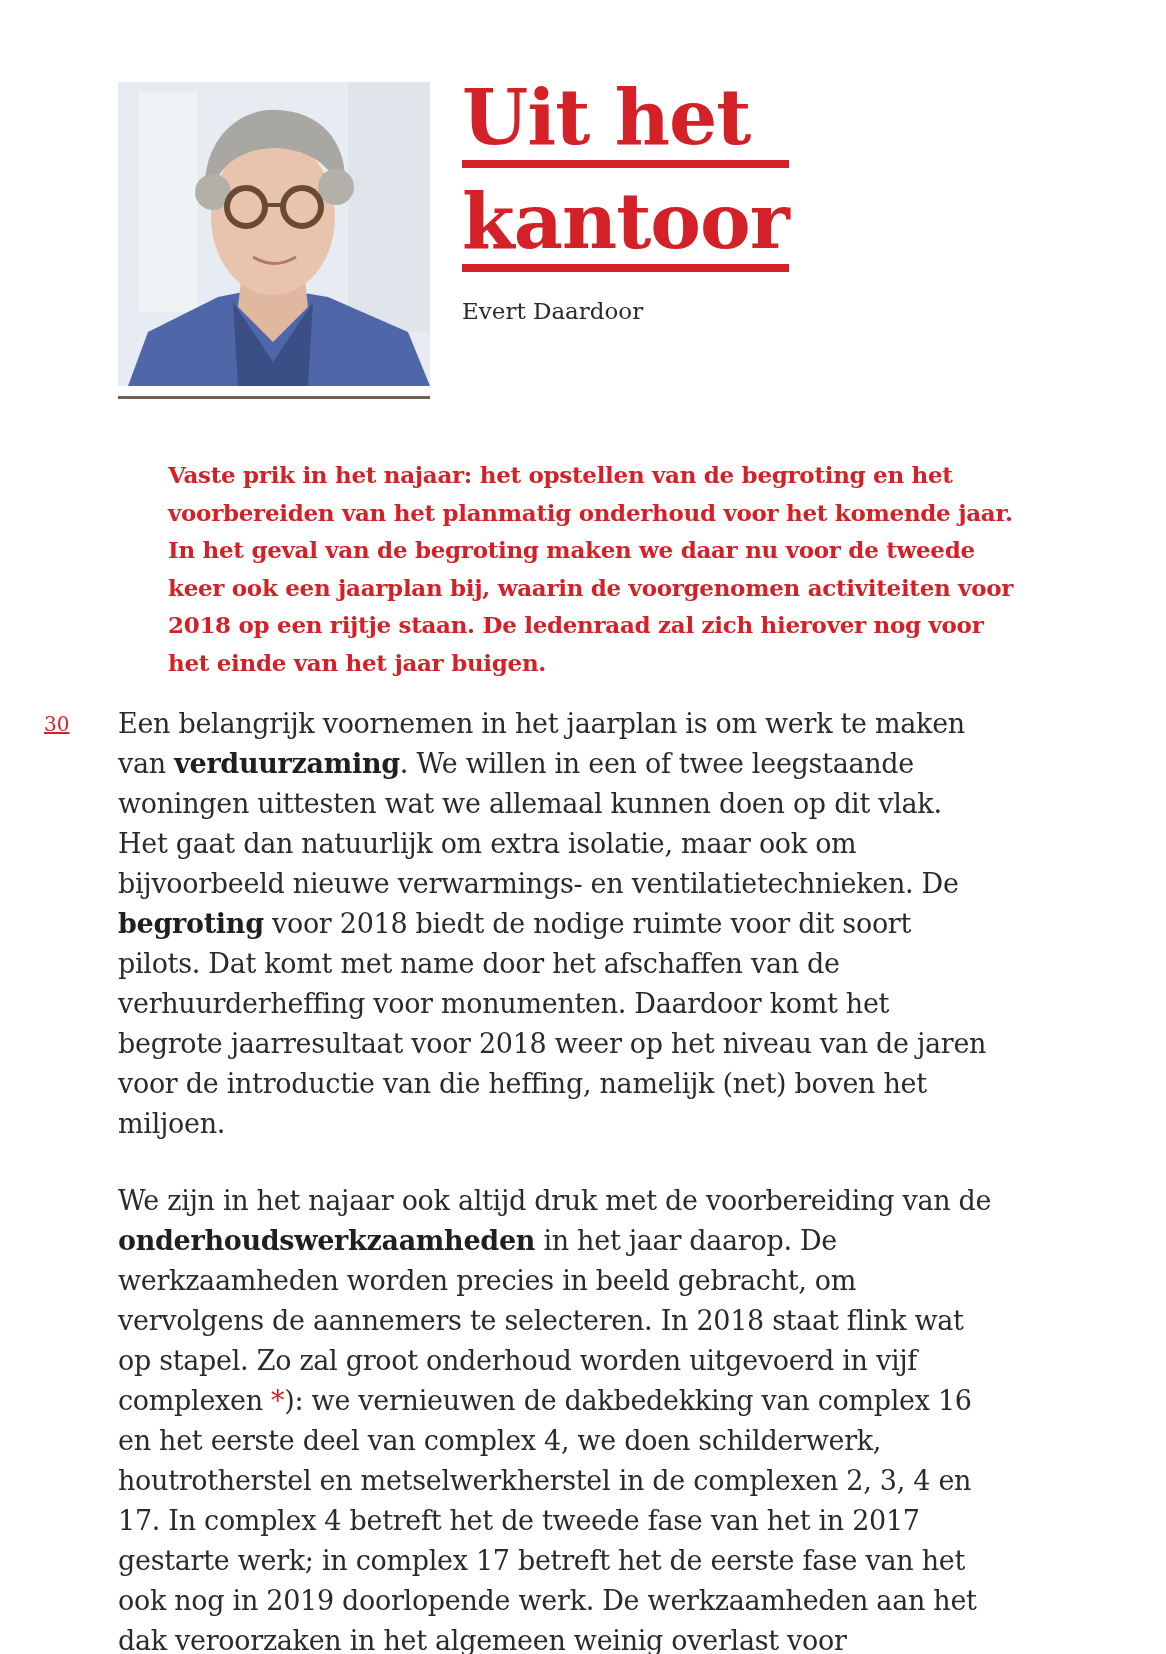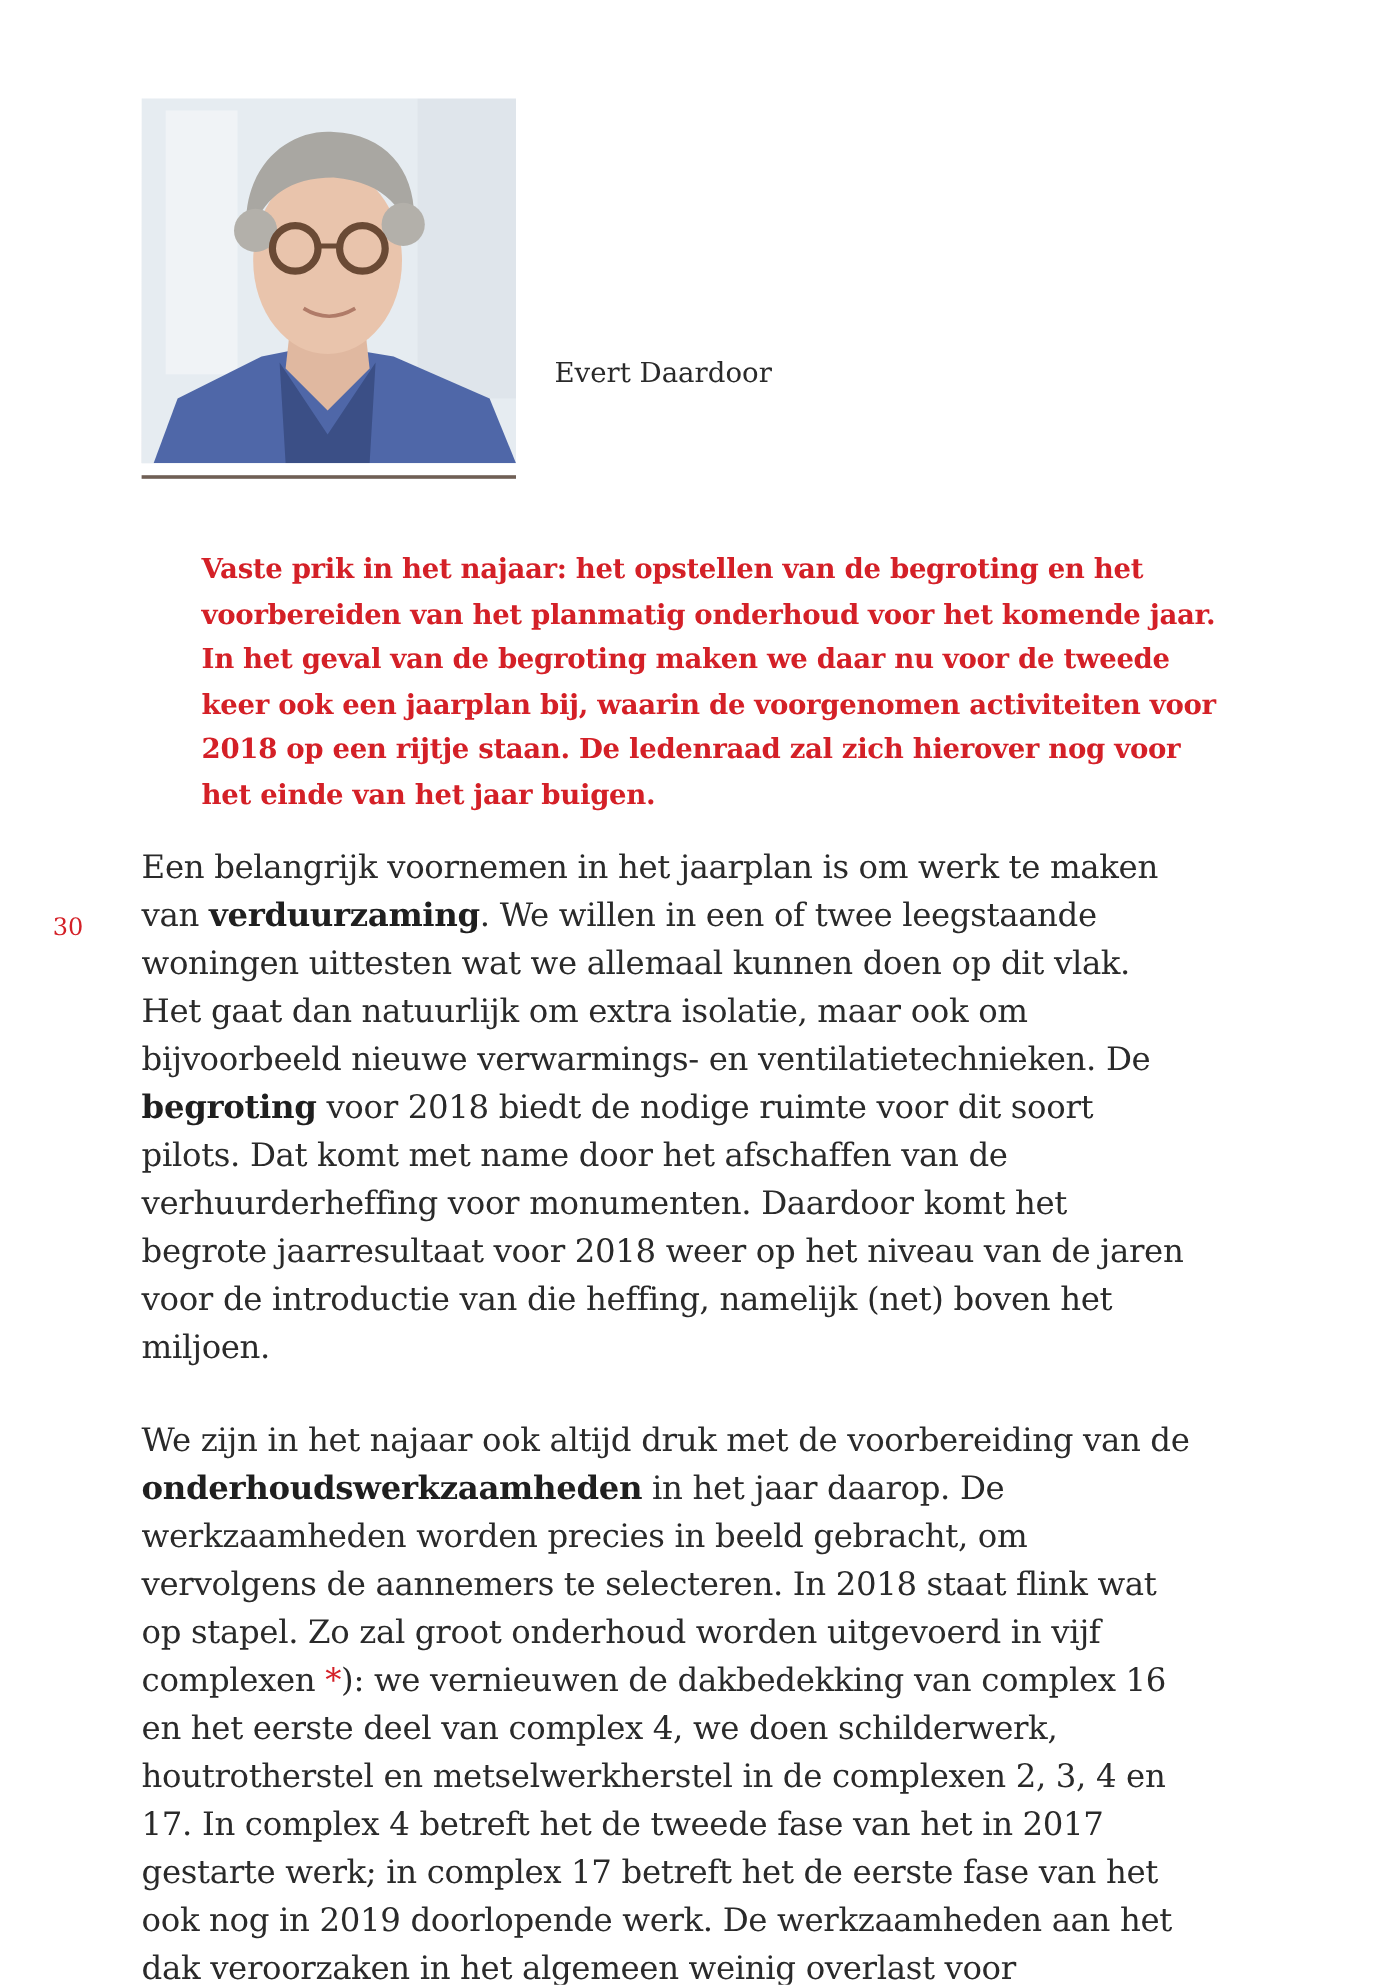--- a/index.html
+++ b/index.html
@@ -15,21 +15,21 @@
              font-family: "DejaVu Serif", serif; font-weight: bold; font-size: 76px; line-height: 1; letter-spacing: -1px; }
     .title-line { display: block; position: relative; padding-bottom: 10px; }
     .title-line .u { display: block; height: 8px; background: #d42027; margin-top: 4px; }
     .title-line + .title-line { margin-top: 6px; }
 
     .author { position: absolute; left: 462px; top: 298px; font-size: 23px; color: #2a2a2a; }
 
     .lead { position: absolute; left: 158px; top: 446px; width: 850px; margin: 10px;
             color: #d42027; font-weight: bold; font-size: 23px; line-height: 37.5px; letter-spacing: -0.3px; }
 
-    .page-num { position: absolute; left: 44px; top: 760px; color: #d42027; font-size: 20px; }
+    .page-num { position: absolute; left: 44px; top: 712px; color: #d42027; font-size: 20px; text-decoration: underline; }
 
     .body { position: absolute; left: 118px; top: 704px; width: 880px; font-size: 27px; line-height: 40px;
             color: #2a2a2a; letter-spacing: -0.3px; }
     .body p { margin: 0 0 37px 0; }
     .body b { color: #1f1f1f; }
     .asterisk { color: #d42027; }
   </style>
 </head>
 <body>
 
@@ -55,20 +55,25 @@
     <circle cx="184" cy="125" r="19" fill="none" stroke="#6a4a35" stroke-width="6"></circle>
     <line x1="147" y1="123" x2="165" y2="123" stroke="#6a4a35" stroke-width="4"></line>
 
     <path d="M135 175 Q156 188 178 175" fill="none" stroke="#b07b68" stroke-width="3"></path>
   </svg>
 </div>
 <div class="photo-rule"></div>
 
 <h1 class="title">
   <span class="title-line">
+    <span>Uit het</span>
+    <span class="u"></span>
+  </span>
+  <span class="title-line">
+    <span>kantoor</span>
     <span class="u"></span>
   </span>
 </h1>
 
 <div class="author">Evert Daardoor</div>
 
 <p class="lead">Vaste prik in het najaar: het opstellen van de begroting en het voorbereiden van het planmatig onderhoud voor het komende jaar. In het geval van de begroting maken we daar nu voor de tweede keer ook een jaarplan bij, waarin de voorgenomen activiteiten voor 2018 op een rijtje staan. De ledenraad zal zich hierover nog voor het einde van het jaar buigen.</p>
 
 <div class="page-num">30</div>
 

